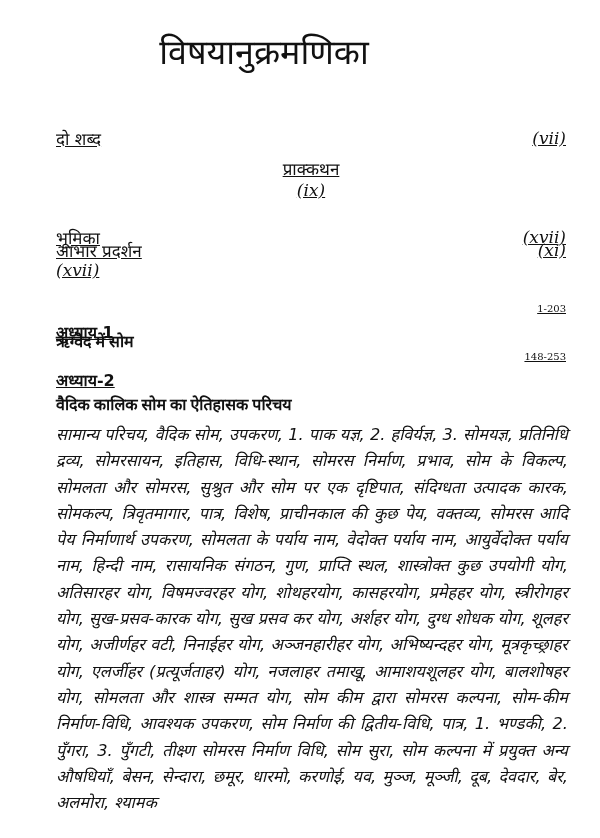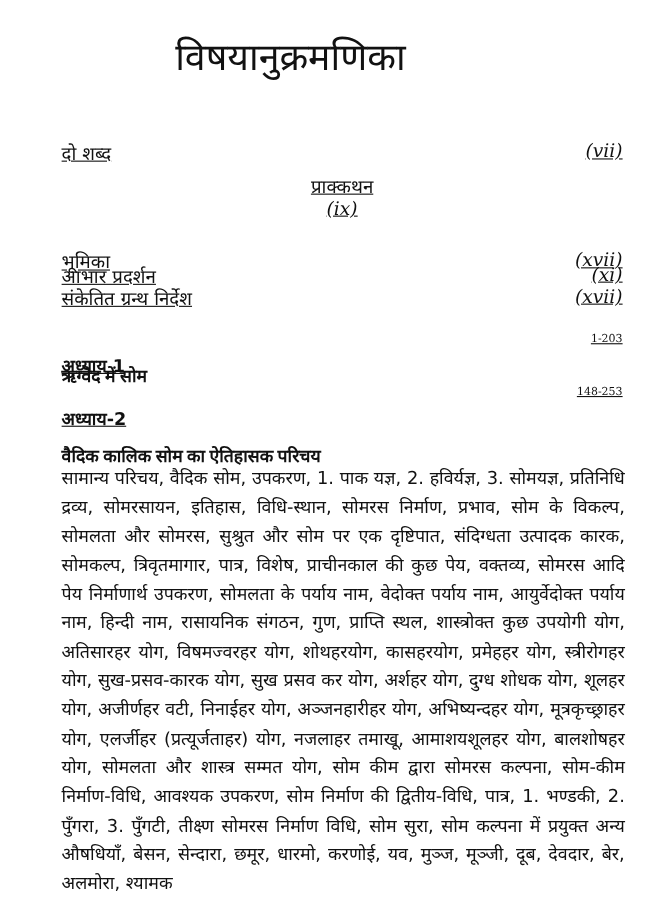--- a/index.html
+++ b/index.html
@@ -10,21 +10,21 @@
   .toc { position: absolute; left: 56px; width: 510px; }
   .row { position: absolute; left: 0; width: 510px; height: 28px; display: flex;
          justify-content: space-between; align-items: center; text-decoration: underline; }
   .row .label { font-size: 17px; }
   .row .page { font-family: "DejaVu Serif", serif; font-style: italic; font-size: 17px; }
   .chap { font-weight: bold; }
   .chap .label { font-size: 16px; font-weight: bold; margin-top: 48px; }
   .chap .page { font-style: normal; font-family: "DejaVu Serif", serif; font-size: 10px; font-weight: normal; }
   .subtitle { position: absolute; left: 0; font-size: 16px; font-weight: bold; font-family: Liberation Serif, serif; }
   .para { position: absolute; left: 56px; top: 422px; width: 512px; font-size: 16.2px;
-          line-height: 26.3px; text-align: justify; }
+          line-height: 26.3px; text-align: justify; font-style: italic; }
 </style>
 </head>
 <body>
 
 <div class="title">विषयानुक्रमणिका</div>
 
 <div class="toc" style="top:0;">
   <div class="row" style="top:124px;">
     <span class="label">दो शब्द</span>
     <span class="page">(vii)</span>
@@ -35,30 +35,29 @@
   </div>
   <div class="row" style="top:190px;margin-top:46px;">
     <span class="label">आभार प्रदर्शन</span>
     <span class="page">(xi)</span>
   </div>
   <div class="row" style="top:223px;">
     <span class="label">भूमिका</span>
     <span class="page">(xvii)</span>
   </div>
   <div class="row" style="top:256px;">
-    <span class="label">संकेतित ग्रन्थ निर्देश</span>
     <span class="page">(xvii)</span>
   </div>
 
   <div class="row chap" style="top:294px;">
     <span class="label">अध्याय 1</span>
     <span class="page">1-203</span>
   </div>
   <div class="subtitle" style="top:330px;">ऋग्वेद में सोम</div>
 
   <div class="row chap" style="top:342px;">
     <span class="label">अध्याय-2</span>
     <span class="page">148-253</span>
   </div>
-  <div class="subtitle" style="top:403px;">वैदिक कालिक सोम का ऐतिहासक परिचय</div>
+  <div class="subtitle" style="top:393px;">वैदिक कालिक सोम का ऐतिहासक परिचय</div>
 </div>
 
 <div class="para">सामान्य परिचय, वैदिक सोम, उपकरण, 1. पाक यज्ञ, 2. हविर्यज्ञ, 3. सोमयज्ञ, प्रतिनिधि द्रव्य, सोमरसायन, इतिहास, विधि-स्थान, सोमरस निर्माण, प्रभाव, सोम के विकल्प, सोमलता और सोमरस, सुश्रुत और सोम पर एक दृष्टिपात, संदिग्धता उत्पादक कारक, सोमकल्प, त्रिवृतमागार, पात्र, विशेष, प्राचीनकाल की कुछ पेय, वक्तव्य, सोमरस आदि पेय निर्माणार्थ उपकरण, सोमलता के पर्याय नाम, वेदोक्त पर्याय नाम, आयुर्वेदोक्त पर्याय नाम, हिन्दी नाम, रासायनिक संगठन, गुण, प्राप्ति स्थल, शास्त्रोक्त कुछ उपयोगी योग, अतिसारहर योग, विषमज्वरहर योग, शोथहरयोग, कासहरयोग, प्रमेहहर योग, स्त्रीरोगहर योग, सुख-प्रसव-कारक योग, सुख प्रसव कर योग, अर्शहर योग, दुग्ध शोधक योग, शूलहर योग, अजीर्णहर वटी, निनाईहर योग, अञ्जनहारीहर योग, अभिष्यन्दहर योग, मूत्रकृच्छ्राहर योग, एलर्जीहर (प्रत्यूर्जताहर) योग, नजलाहर तमाखू, आमाशयशूलहर योग, बालशोषहर योग, सोमलता और शास्त्र सम्मत योग, सोम कीम द्वारा सोमरस कल्पना, सोम-कीम निर्माण-विधि, आवश्यक उपकरण, सोम निर्माण की द्वितीय-विधि, पात्र, 1. भण्डकी, 2. पुँगरा, 3. पुँगटी, तीक्ष्ण सोमरस निर्माण विधि, सोम सुरा, सोम कल्पना में प्रयुक्त अन्य औषधियाँ, बेसन, सेन्दारा, छमूर, धारमो, करणोई, यव, मुञ्ज, मूञ्जी, दूब, देवदार, बेर, अलमोरा, श्यामक</div>
 
 </body></html>

